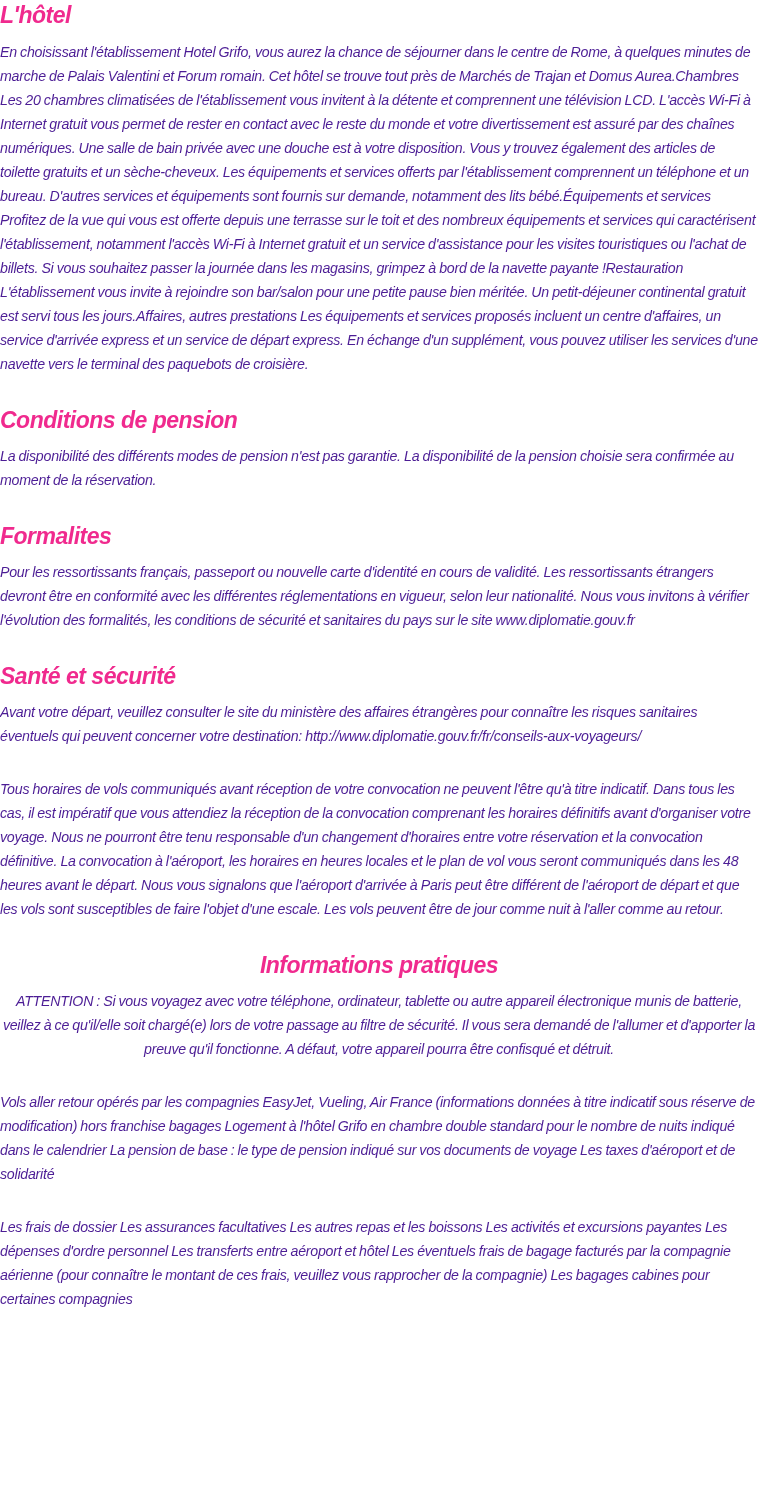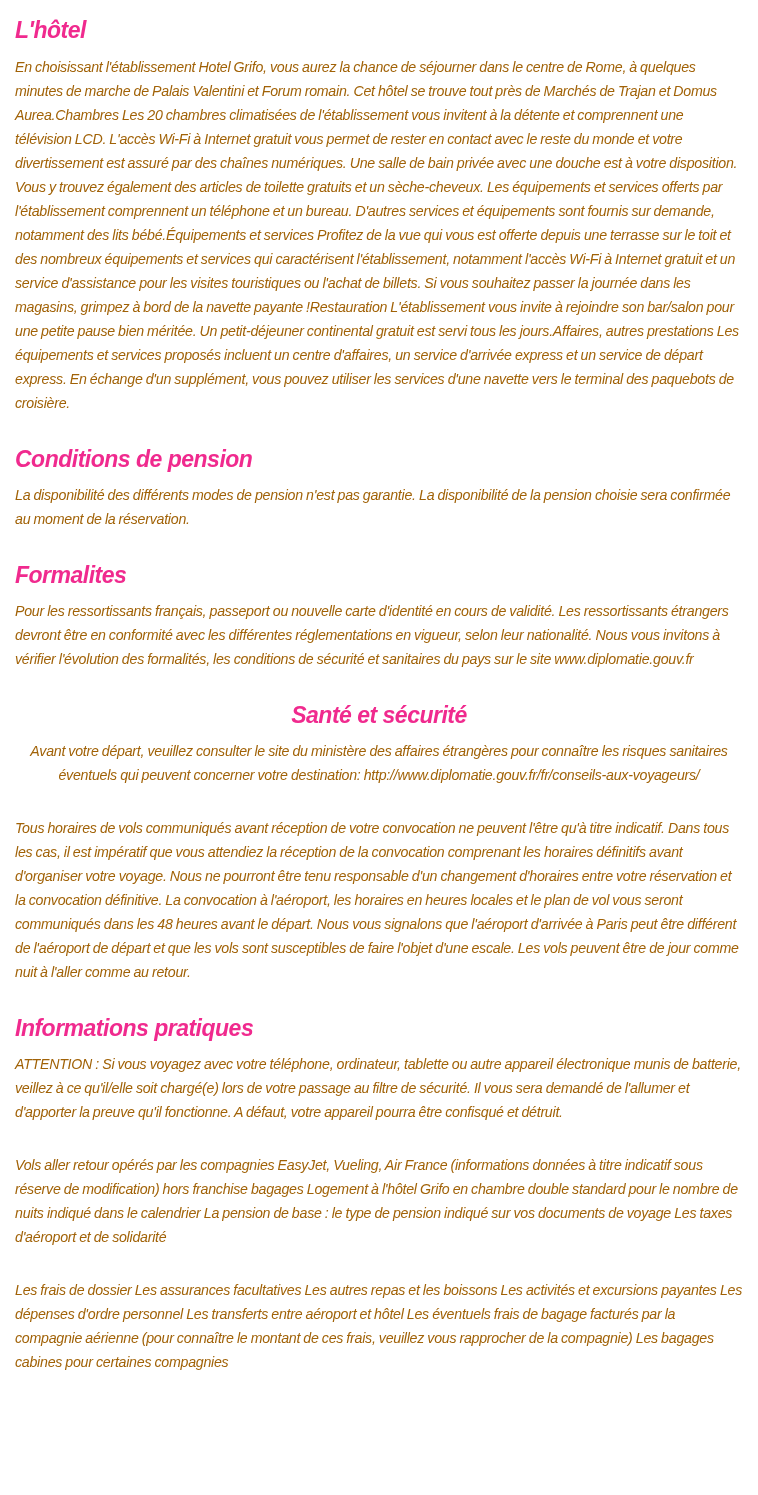--- a/index.html
+++ b/index.html
@@ -7,21 +7,21 @@
       padding: 0;
       background: #ffffff;
     }
     body {
       width: 758px;
       height: 1495px;
       overflow: hidden;
       font-family: "Liberation Sans", "DejaVu Sans", sans-serif;
     }
     .content {
-      padding: 15px;
+      padding: 0;
       margin: 0;
     }
     .section {
       margin: 0;
     }
     .section-title {
       font-family: "Liberation Sans", "DejaVu Sans", sans-serif;
       font-style: italic;
       font-weight: bold;
       font-size: 23px;
@@ -30,33 +30,33 @@
       padding: 0;
       line-height: 30px;
       height: 30px;
       letter-spacing: -0.5px;
     }
     .section-body {
       font-family: "Liberation Sans", "DejaVu Sans", sans-serif;
       font-style: italic;
       font-size: 14.2px;
       line-height: 24px;
-      color: #a16207;
+      color: #4c1d95;
       margin: 9px 0 0 0;
       padding: 0;
       letter-spacing: -0.25px;
       word-spacing: -0.5px;
     }
     #sec-hotel { padding-top: 0; }
     #sec-hotel .section-body { margin-top: 10px; }
     #sec-formalites { margin-top: 29px; }
     #sec-pension { margin-top: 29px; }
-    #sec-sante { margin-top: 29px; text-align: center; }
+    #sec-sante { margin-top: 29px; }
     #sec-convocation { margin-top: 29px; }
-    #sec-infos { margin-top: 29px; }
+    #sec-infos { margin-top: 29px; text-align: center; }
     #sec-comprend { margin-top: 29px; }
     #sec-ne-comprend { margin-top: 29px; }
   </style>
 </head>
 <body>
 
 <div class="content">
 
   <section class="section" id="sec-hotel">
     <h2 class="section-title">L'hôtel</h2>

